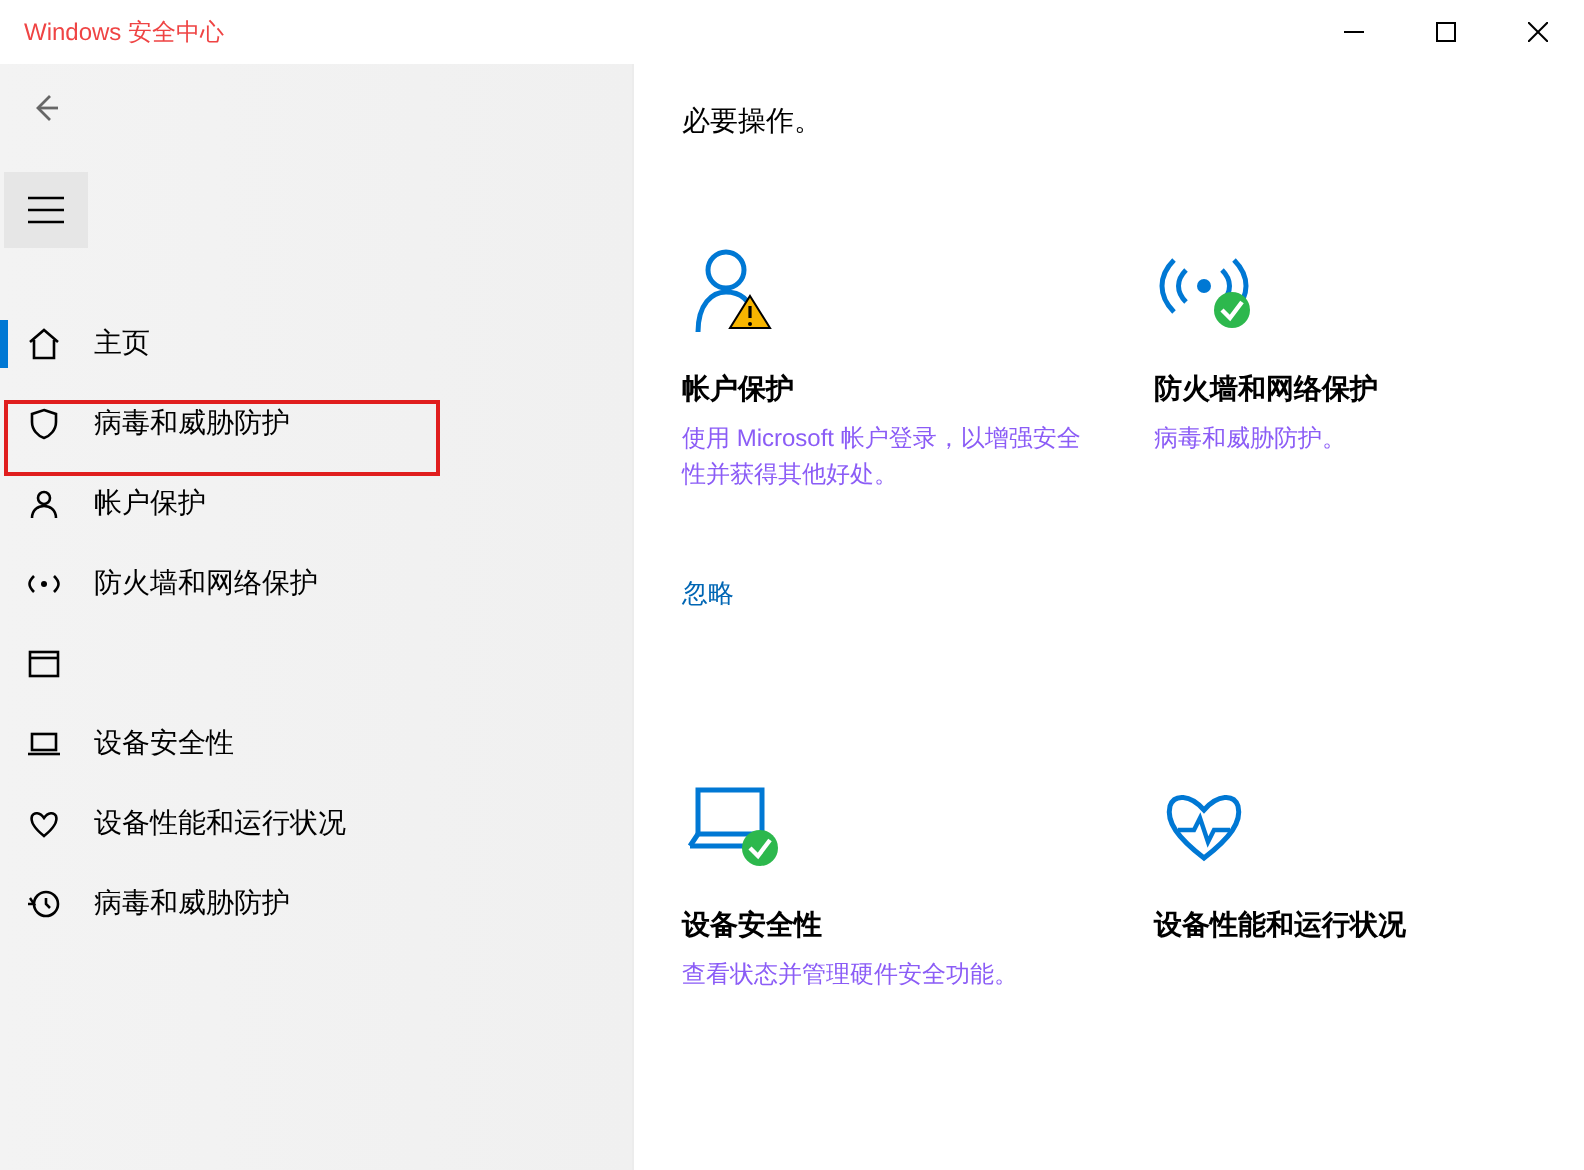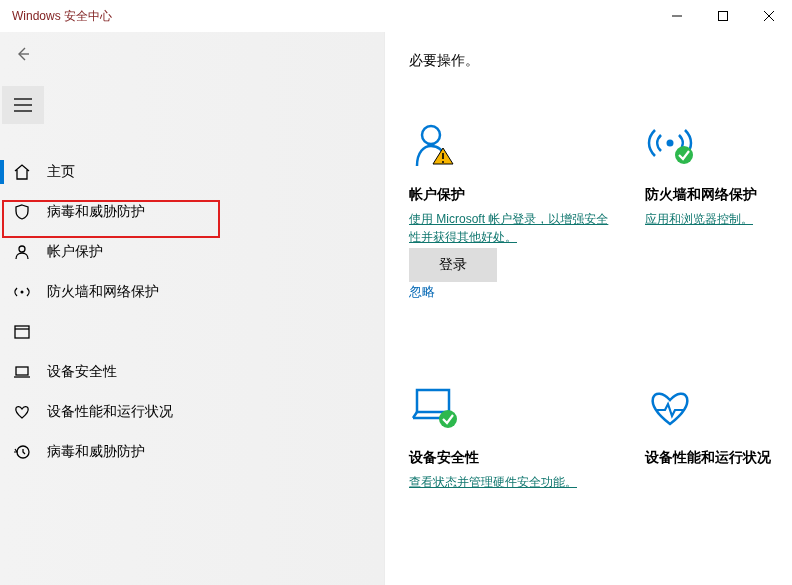--- a/index.html
+++ b/index.html
@@ -1,40 +1,40 @@
 <!DOCTYPE html>
 <html><head>
   <meta charset="utf-8">
   <style>
     * { margin: 0; padding: 0; box-sizing: border-box; font-family: "Segoe UI", "Microsoft YaHei", sans-serif; }
     body { width: 792px; height: 585px; background: #fff; overflow: hidden; position: relative; }
 
-    .titlebar { height: 32px; display: flex; align-items: center; padding-left: 12px; font-size: 12px; color: #7f1d1d; text-align: center; }
+    .titlebar { height: 32px; display: flex; align-items: center; padding-left: 12px; font-size: 12px; color: #ef4444; text-align: center; }
     .titlebar-spacer { flex: 1; }
     .win-btn { width: 46px; height: 32px; display: flex; align-items: center; justify-content: center; }
     .win-btn svg { width: 10px; height: 10px; }
 
     .app-body { position: relative; display: flex; height: calc(100% - 32px); }
 
-    .sidebar { width: 385px; background: linear-gradient(to right, #f3f3f3, #f0f0f0); border-right: 1px solid #ececec; height: 100%; }
+    .sidebar { width: 317px; background: linear-gradient(to right, #f3f3f3, #f0f0f0); border-right: 1px solid #ececec; height: 100%; }
     .back-btn { width: 42px; height: 36px; display: flex; align-items: center; justify-content: center; margin-top: 4px; margin-left: 2px; }
     .hamburger { width: 42px; height: 38px; display: flex; align-items: center; justify-content: center; background: #e6e6e6; margin-top: 14px; margin-left: 2px; }
     .nav-list { margin-top: 28px; }
     .nav-item { height: 40px; display: flex; align-items: center; padding-left: 13px; gap: 16px; font-size: 14px; color: #000; position: relative; }
     .nav-item .icon { width: 18px; height: 18px; display: flex; align-items: center; justify-content: center; flex-shrink: 0; }
     .nav-item.active::before { content: ""; position: absolute; left: 0; top: 8px; bottom: 8px; width: 4px; background: #0078d4; }
     .highlight-box { position: absolute; border: 2px solid #e01e1e; pointer-events: none; }
 
     .content { flex: 1; padding: 20px 24px; overflow: hidden; }
     .intro-text { font-size: 14px; color: #000; margin-bottom: 48px; }
     .cards { display: grid; grid-template-columns: 200px 200px; gap: 36px; }
     .card { }
     .card-icon { height: 54px; display: flex; align-items: center; margin-bottom: 14px; }
     .card-title { font-size: 14px; font-weight: 600; color: #000; margin-bottom: 6px; }
-    .card-desc { font-size: 12px; color: #0f766e; line-height: 1.5; margin-bottom: 2px; text-decoration: underline; }
+    .card-desc { font-size: 12px; color: #8b5cf6; line-height: 1.5; margin-bottom: 24px; }
     .card-btn { display: inline-block; padding: 8px 30px; background: #ddd; border: none; font-size: 14px; color: #000; }
     .card-link { display: inline-block; font-size: 13px; color: #0066b4; }
 
     .row2 { margin-top: 44px; }
   </style>
 </head>
 <body>
 
 <div class="titlebar">
   <span>Windows 安全中心</span>
@@ -169,38 +169,38 @@
           <svg width="50" height="50" viewBox="0 0 50 50">
             <circle cx="22" cy="15" r="9" fill="none" stroke="#0078d4" stroke-width="2.5"></circle>
             <path d="M8 46 C8 32 15 26 22 26 C29 26 34 30 36 38" fill="none" stroke="#0078d4" stroke-width="2.5"></path>
             <path d="M34 28 L44 44 L24 44 Z" fill="#f7b500" stroke="#000" stroke-width="1"></path>
             <line x1="34" y1="33" x2="34" y2="39" stroke="#000" stroke-width="1.6"></line>
             <circle cx="34" cy="42" r="1" fill="#000"></circle>
           </svg>
         </div>
         <div class="card-title">帐户保护</div>
         <div class="card-desc">使用 Microsoft 帐户登录，以增强安全性并获得其他好处。</div>
-        <button class="card-btn">登录</button><br>
+        <br>
         <a class="card-link">忽略</a>
       </div>
 
       <div class="card">
         <div class="card-icon">
           <svg width="54" height="50" viewBox="0 0 54 50">
             <path d="M10 10 C2 18 2 28 10 36" fill="none" stroke="#0078d4" stroke-width="2.5"></path>
             <path d="M16 15 C11 20 11 26 16 31" fill="none" stroke="#0078d4" stroke-width="2.5"></path>
             <path d="M40 10 C48 18 48 28 40 36" fill="none" stroke="#0078d4" stroke-width="2.5"></path>
             <path d="M34 15 C39 20 39 26 34 31" fill="none" stroke="#0078d4" stroke-width="2.5"></path>
             <circle cx="25" cy="23" r="3.5" fill="#0078d4"></circle>
             <circle cx="39" cy="35" r="9" fill="#2db84d"></circle>
             <path d="M34 35 L38 39 L44 31" fill="none" stroke="#fff" stroke-width="2.2"></path>
           </svg>
         </div>
         <div class="card-title">防火墙和网络保护</div>
-        <div class="card-desc">应用和浏览器控制。</div>
+        <div class="card-desc">病毒和威胁防护。</div>
       </div>
 
       <div class="card row2">
         <div class="card-icon">
           <svg width="54" height="48" viewBox="0 0 54 48">
             <rect x="8" y="6" width="32" height="22" fill="none" stroke="#0078d4" stroke-width="2.5"></rect>
             <path d="M4 34 L44 34" fill="none" stroke="#0078d4" stroke-width="2.5"></path>
             <path d="M8 28 L4 34 M40 28 L44 34" fill="none" stroke="#0078d4" stroke-width="2.5"></path>
             <circle cx="39" cy="35" r="9" fill="#2db84d"></circle>
             <path d="M34 35 L38 39 L44 31" fill="none" stroke="#fff" stroke-width="2.2"></path>

